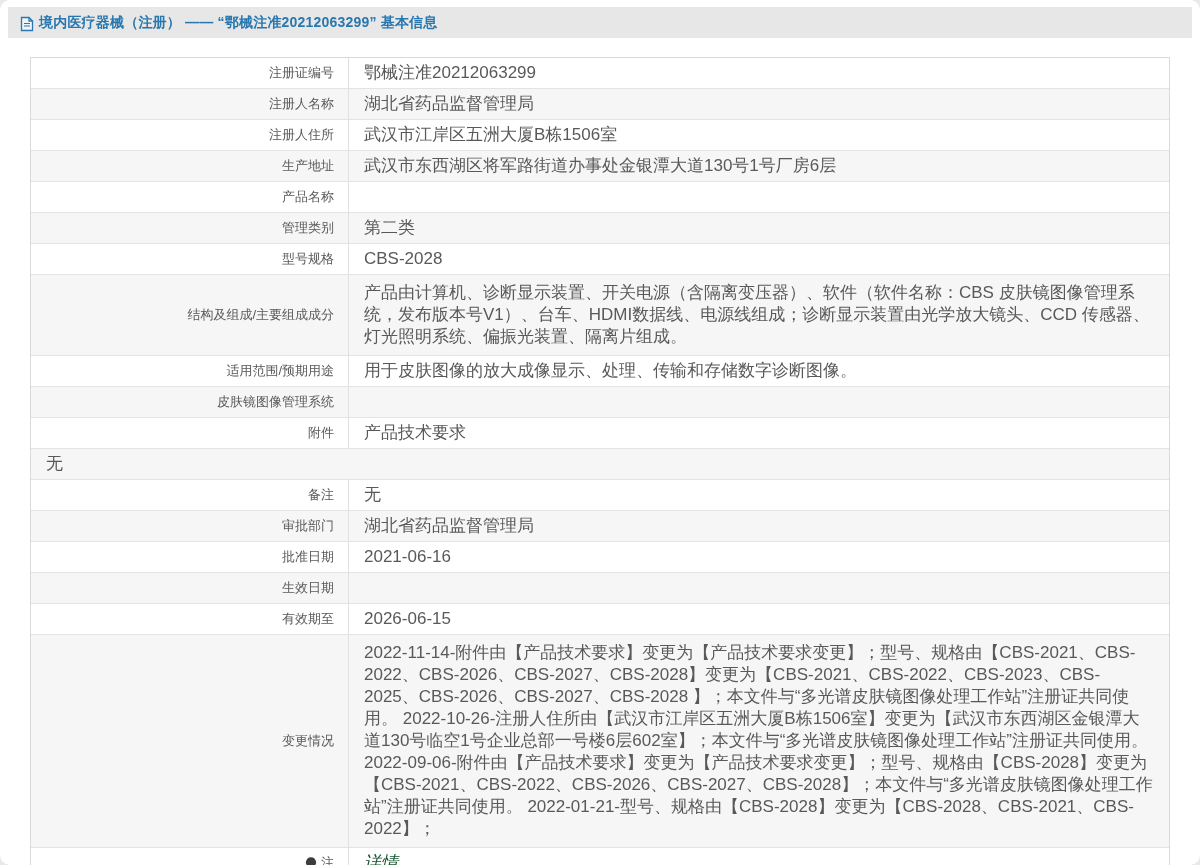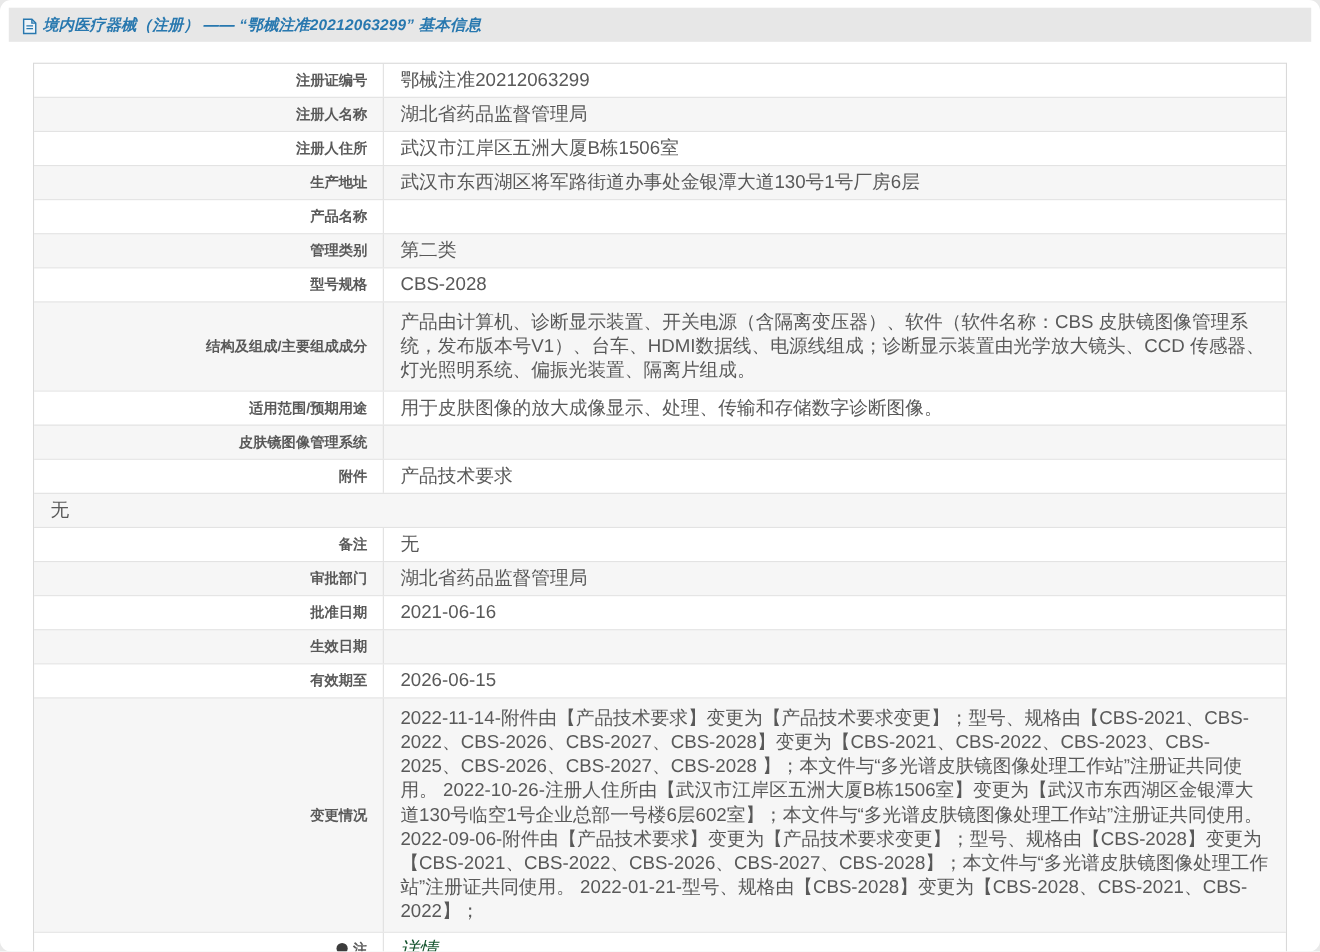--- a/index.html
+++ b/index.html
@@ -17,21 +17,20 @@
     box-sizing:border-box;
   }
   .header-bar{
     margin:7px 8px 0 8px;
     height:31px;
     background:#e7e7e7;
     display:flex;
     align-items:center;
     padding-left:12px;
     box-sizing:border-box;
-    font-style:italic;
   }
   .header-bar .doc-icon{
     display:inline-flex;
     margin-right:5px;
     position:relative;top:1px;
   }
   .page-title{
     color:#2878af;
     font-size:14px;
     font-weight:bold;
@@ -55,21 +54,20 @@
     box-sizing:border-box;
     border-right:1px solid #e0e0e0;
     display:flex;
     align-items:center;
     justify-content:flex-end;
     text-align:right;
     padding:7px 14px 7px 10px;
     color:#595959;
     font-size:13px;
     line-height:16px;
-    font-weight:bold;
   }
   .cell-value{
     flex:1 1 auto;
     box-sizing:border-box;
     display:flex;
     align-items:center;
     padding:7px 16px 7px 15px;
     color:#595959;
     font-size:17px;
     line-height:16px;

